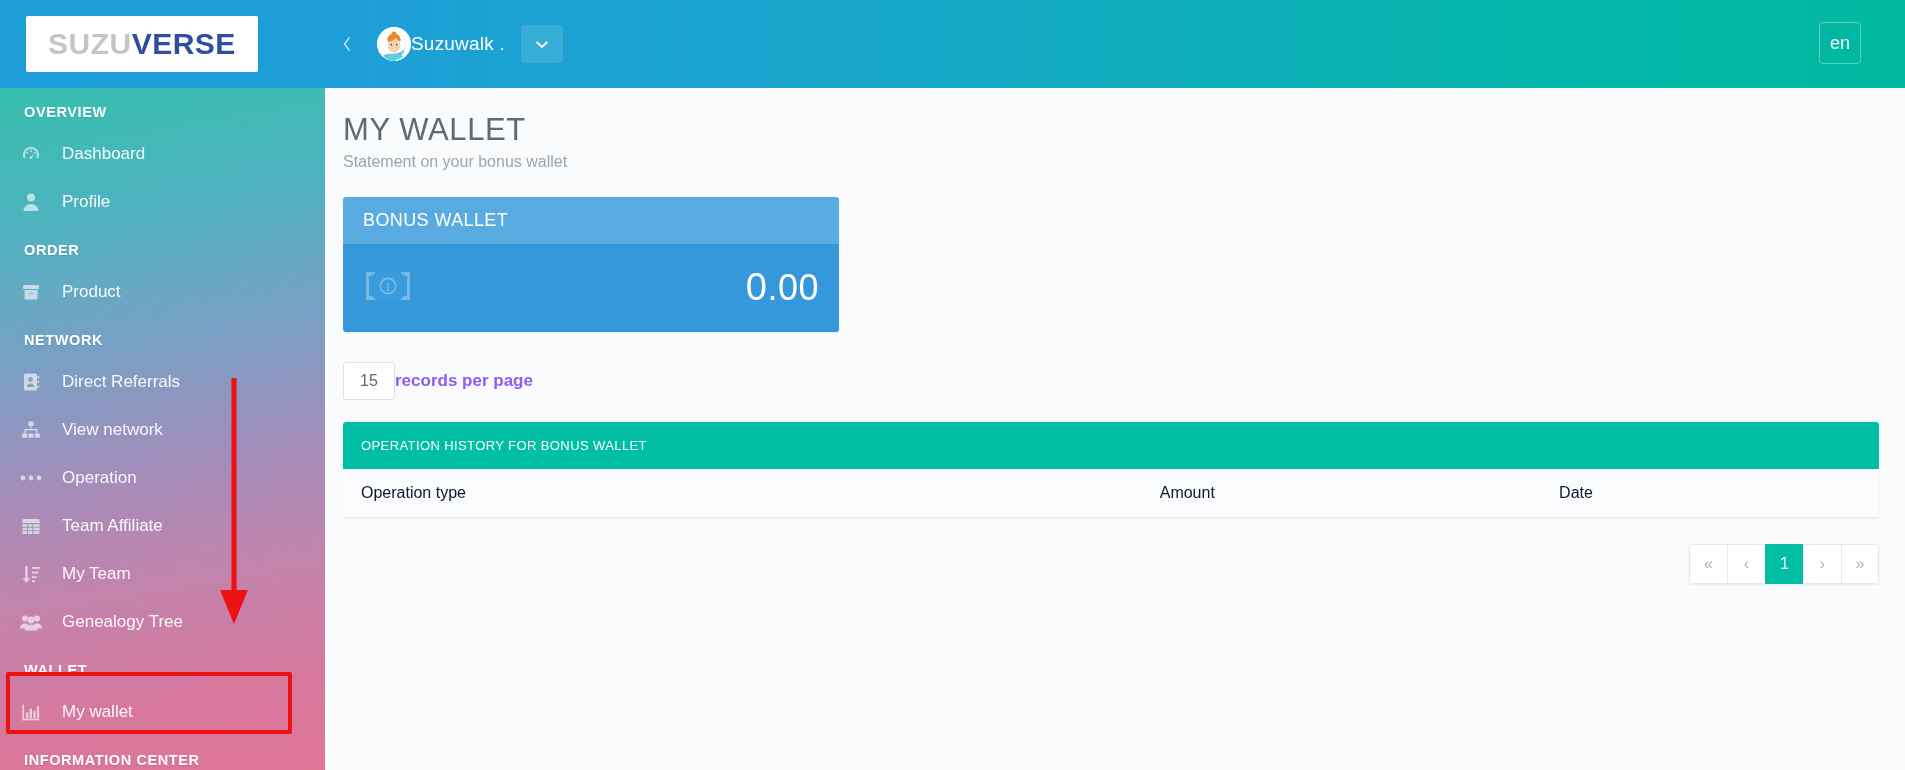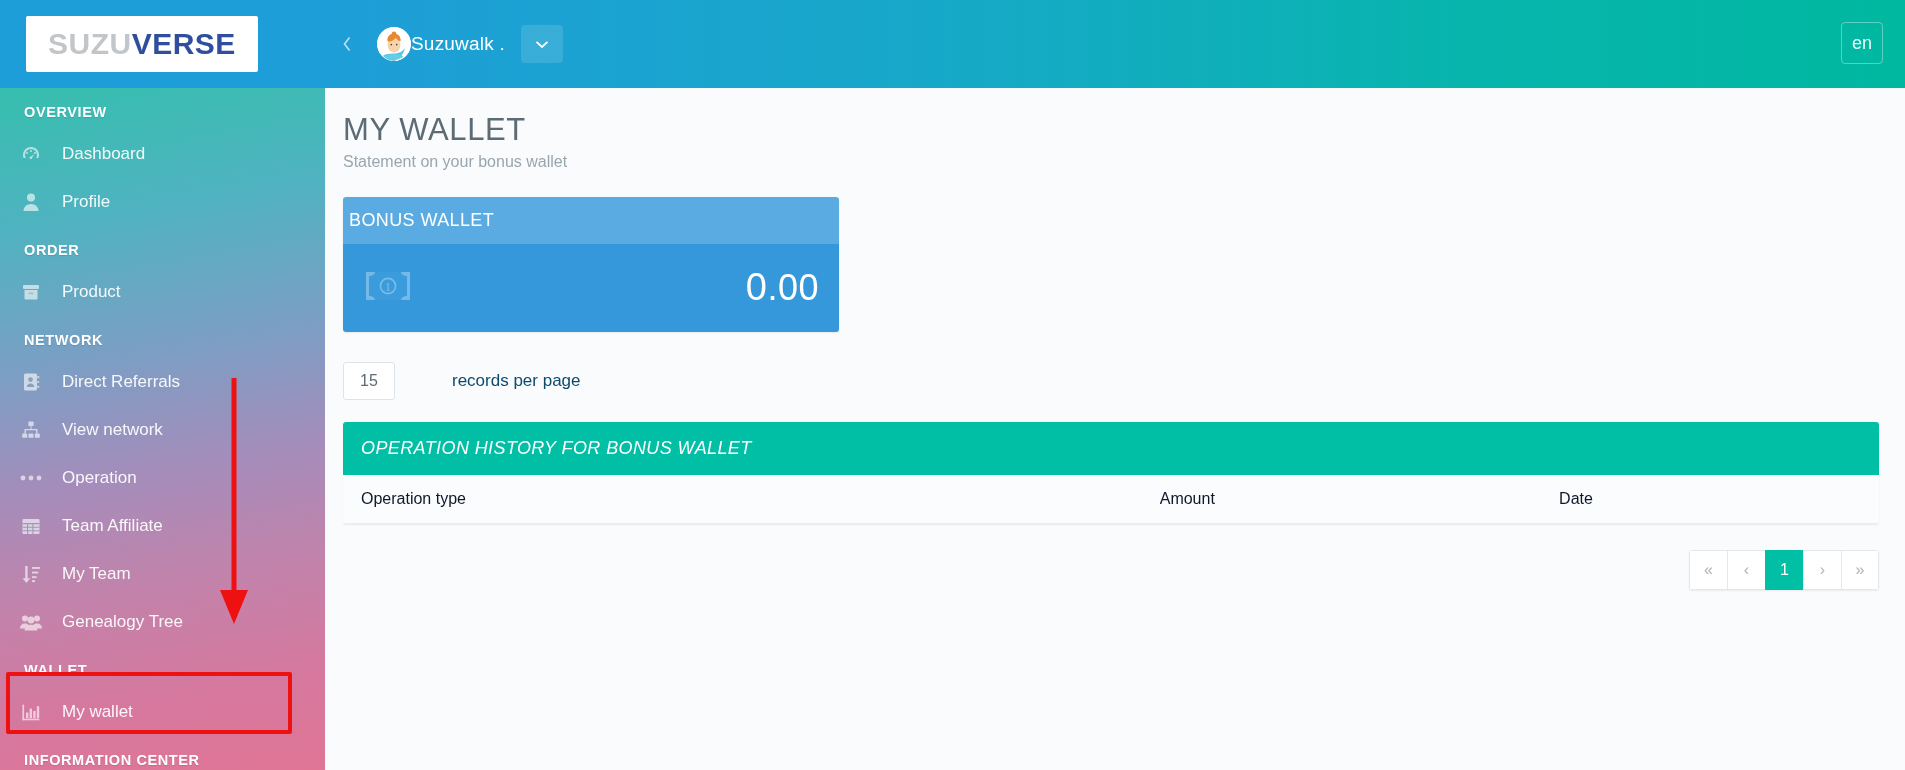--- a/index.html
+++ b/index.html
@@ -73,21 +73,21 @@
     color: #ffffff; font-size: 19px; margin-left: 0;
     white-space: nowrap; letter-spacing: .2px;
   }
   .caret-btn {
     width: 42px; height: 38px; margin-left: 16px;
     background: rgba(255,255,255,.13); border-radius: 4px;
     display: flex; align-items: center; justify-content: center;
     color: #ffffff; font-size: 15px; cursor: pointer;
   }
   .lang-btn {
-    position: absolute; right: 22px; top: 22px;
+    position: absolute; right: 44px; top: 22px;
     width: 42px; height: 42px; border: 1px solid rgba(255,255,255,.35);
     border-radius: 4px; color: rgba(255,255,255,.92);
     display: flex; align-items: center; justify-content: center;
     font-size: 18px; cursor: pointer;
   }
 
   .content { padding: 24px 26px 0 18px; }
   .page-title {
     font-size: 31px; color: #5d6b75; font-weight: 300;
     letter-spacing: .6px; line-height: 1.15;
@@ -95,53 +95,52 @@
   .page-sub { font-size: 16px; color: #9aa6ae; margin-top: 5px; font-weight: 300; }
 
   
   .wallet-card {
     margin-top: 26px; width: 496px;
     border-radius: 3px; overflow: hidden;
     box-shadow: 0 1px 2px rgba(0,0,0,.08);
   }
   .wallet-head {
     background: #5aabe2; color: #ffffff;
-    font-size: 18px; padding: 13px 6px; letter-spacing: .4px;
+    font-size: 18px; padding: 13px 20px; letter-spacing: .4px;
   }
   .wallet-body {
     background: #3498db; height: 88px;
     display: flex; align-items: center; justify-content: space-between;
     padding: 0 20px 0 22px;
   }
   .money-ico { opacity: .38; }
   .wallet-amount {
     color: #ffffff; font-size: 38px; font-weight: 300; letter-spacing: .5px;
   }
   .wallet-amount .dec { font-size: 36px; }
 
   
-  .perpage-row { display: flex; align-items: center; margin-top: 30px; gap: 37px; }
+  .perpage-row { display: flex; align-items: center; margin-top: 30px; }
   .perpage-input {
     width: 52px; height: 38px; border: 1px solid #dfe3e6;
     background: #ffffff; border-radius: 3px;
     text-align: center; font-size: 16px; color: #5d6b75;
     font-family: "Liberation Sans", sans-serif;
   }
-  .perpage-label { margin-left: 20px; font-size: 17px; color: #0c4a6e; font-weight: 400; }
+  .perpage-label { font-size: 17px; color: #8b5cf6; font-weight: 700; }
 
   
   .panel {
     margin-top: 22px; border-radius: 3px; overflow: hidden;
     box-shadow: 0 1px 2px rgba(0,0,0,.07); background: #ffffff;
   }
   .panel-head {
     background: #00bfa5; color: #ffffff;
-    font-size: 18px; letter-spacing: .4px; padding: 16px 18px;
+    font-size: 13px; letter-spacing: .4px; padding: 16px 18px;
     font-weight: 300;
-    font-style: italic;
   }
   table { width: 100%; border-collapse: collapse; }
   th {
     text-align: left; font-size: 16px; color: #0f172a; font-weight: 400;
     padding: 15px 18px; border-bottom: 1px solid #e9edf0; background: #fbfcfd;
   }
 
   
   .pager { display: flex; justify-content: flex-end; margin-top: 26px; }
   .pager-group { display: flex; border-radius: 3px; overflow: hidden;

